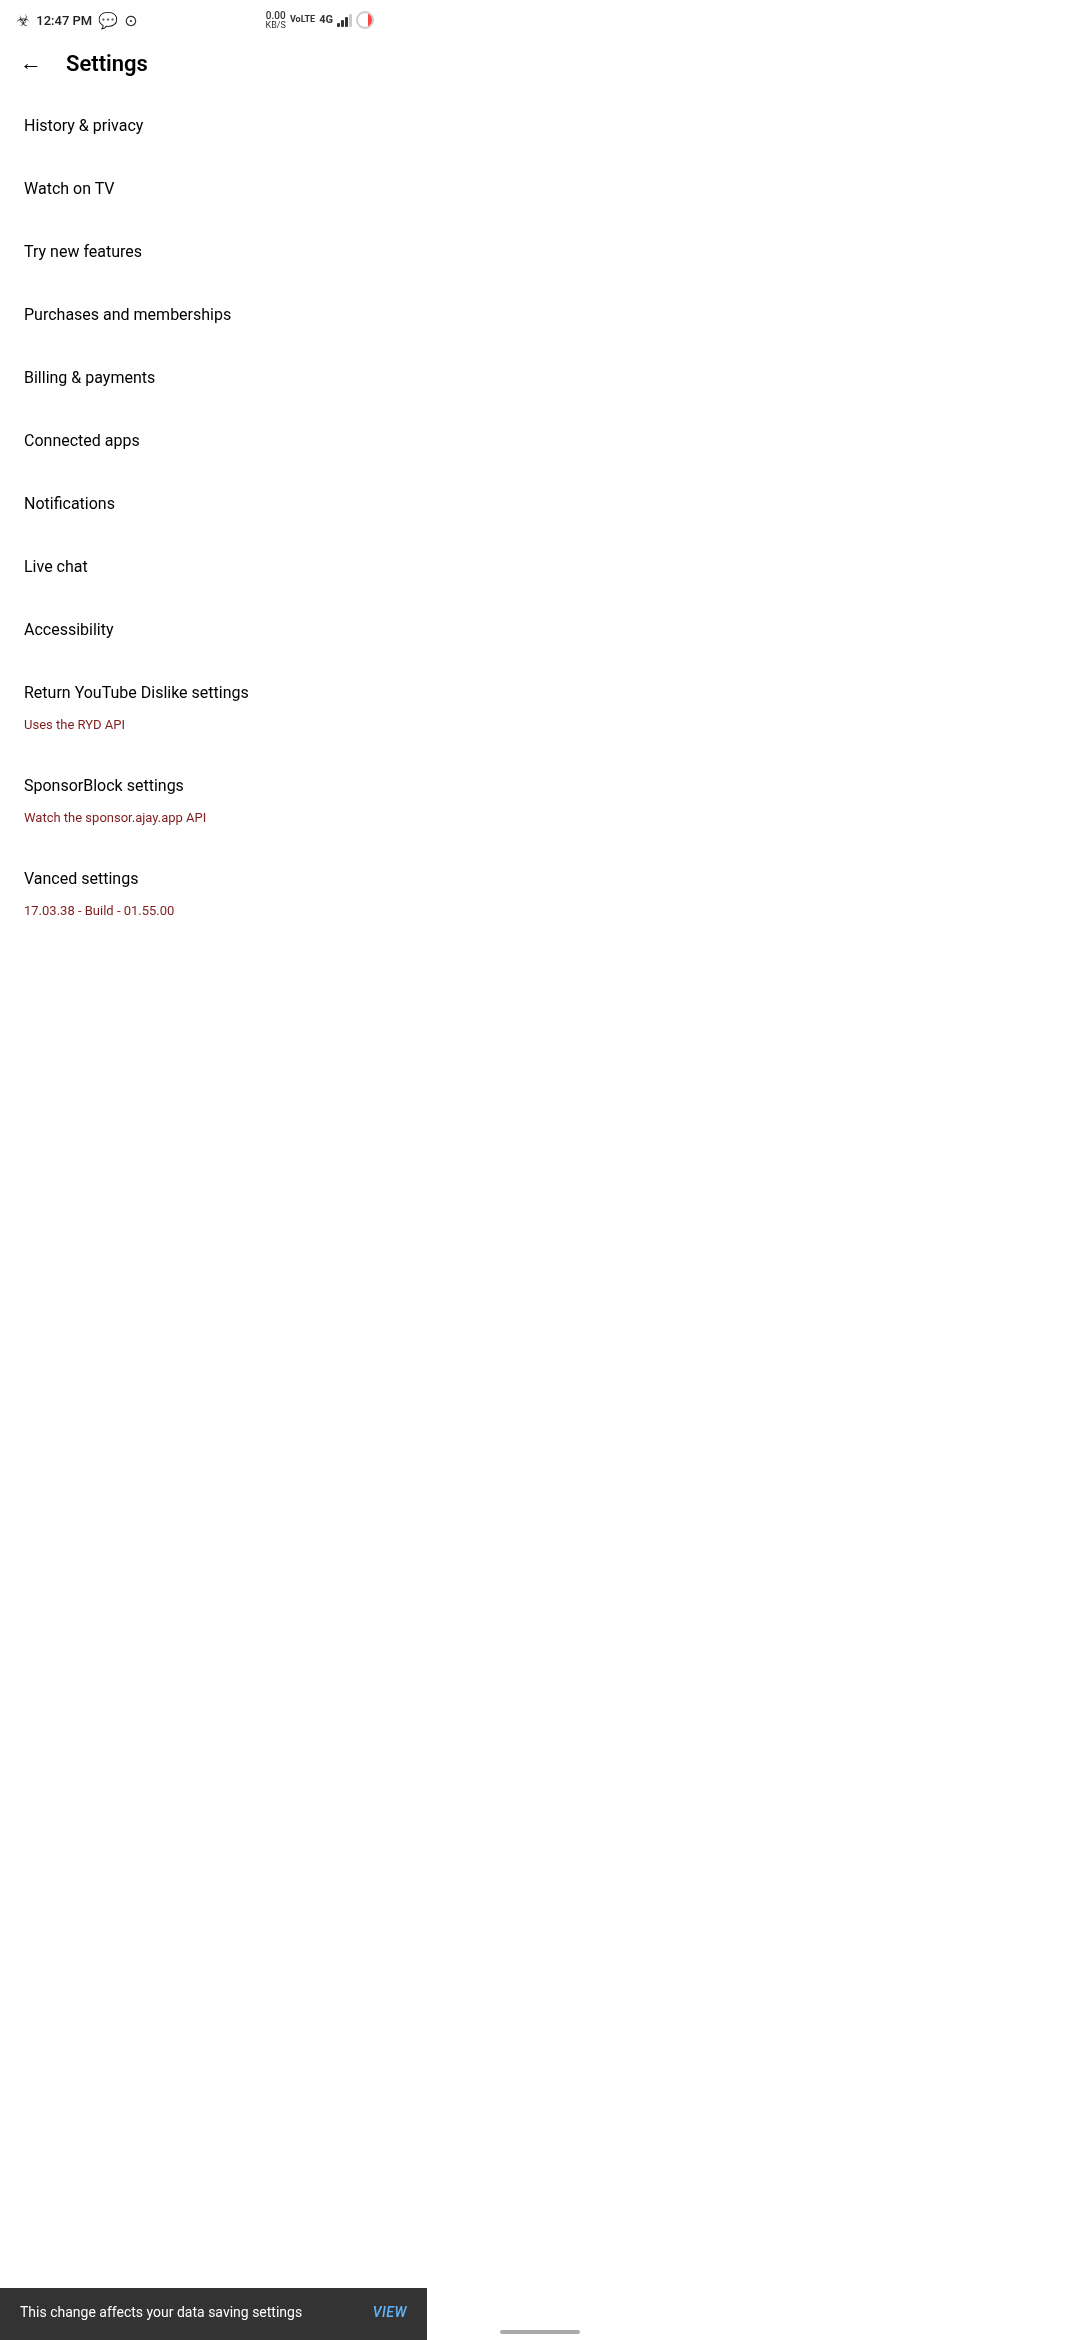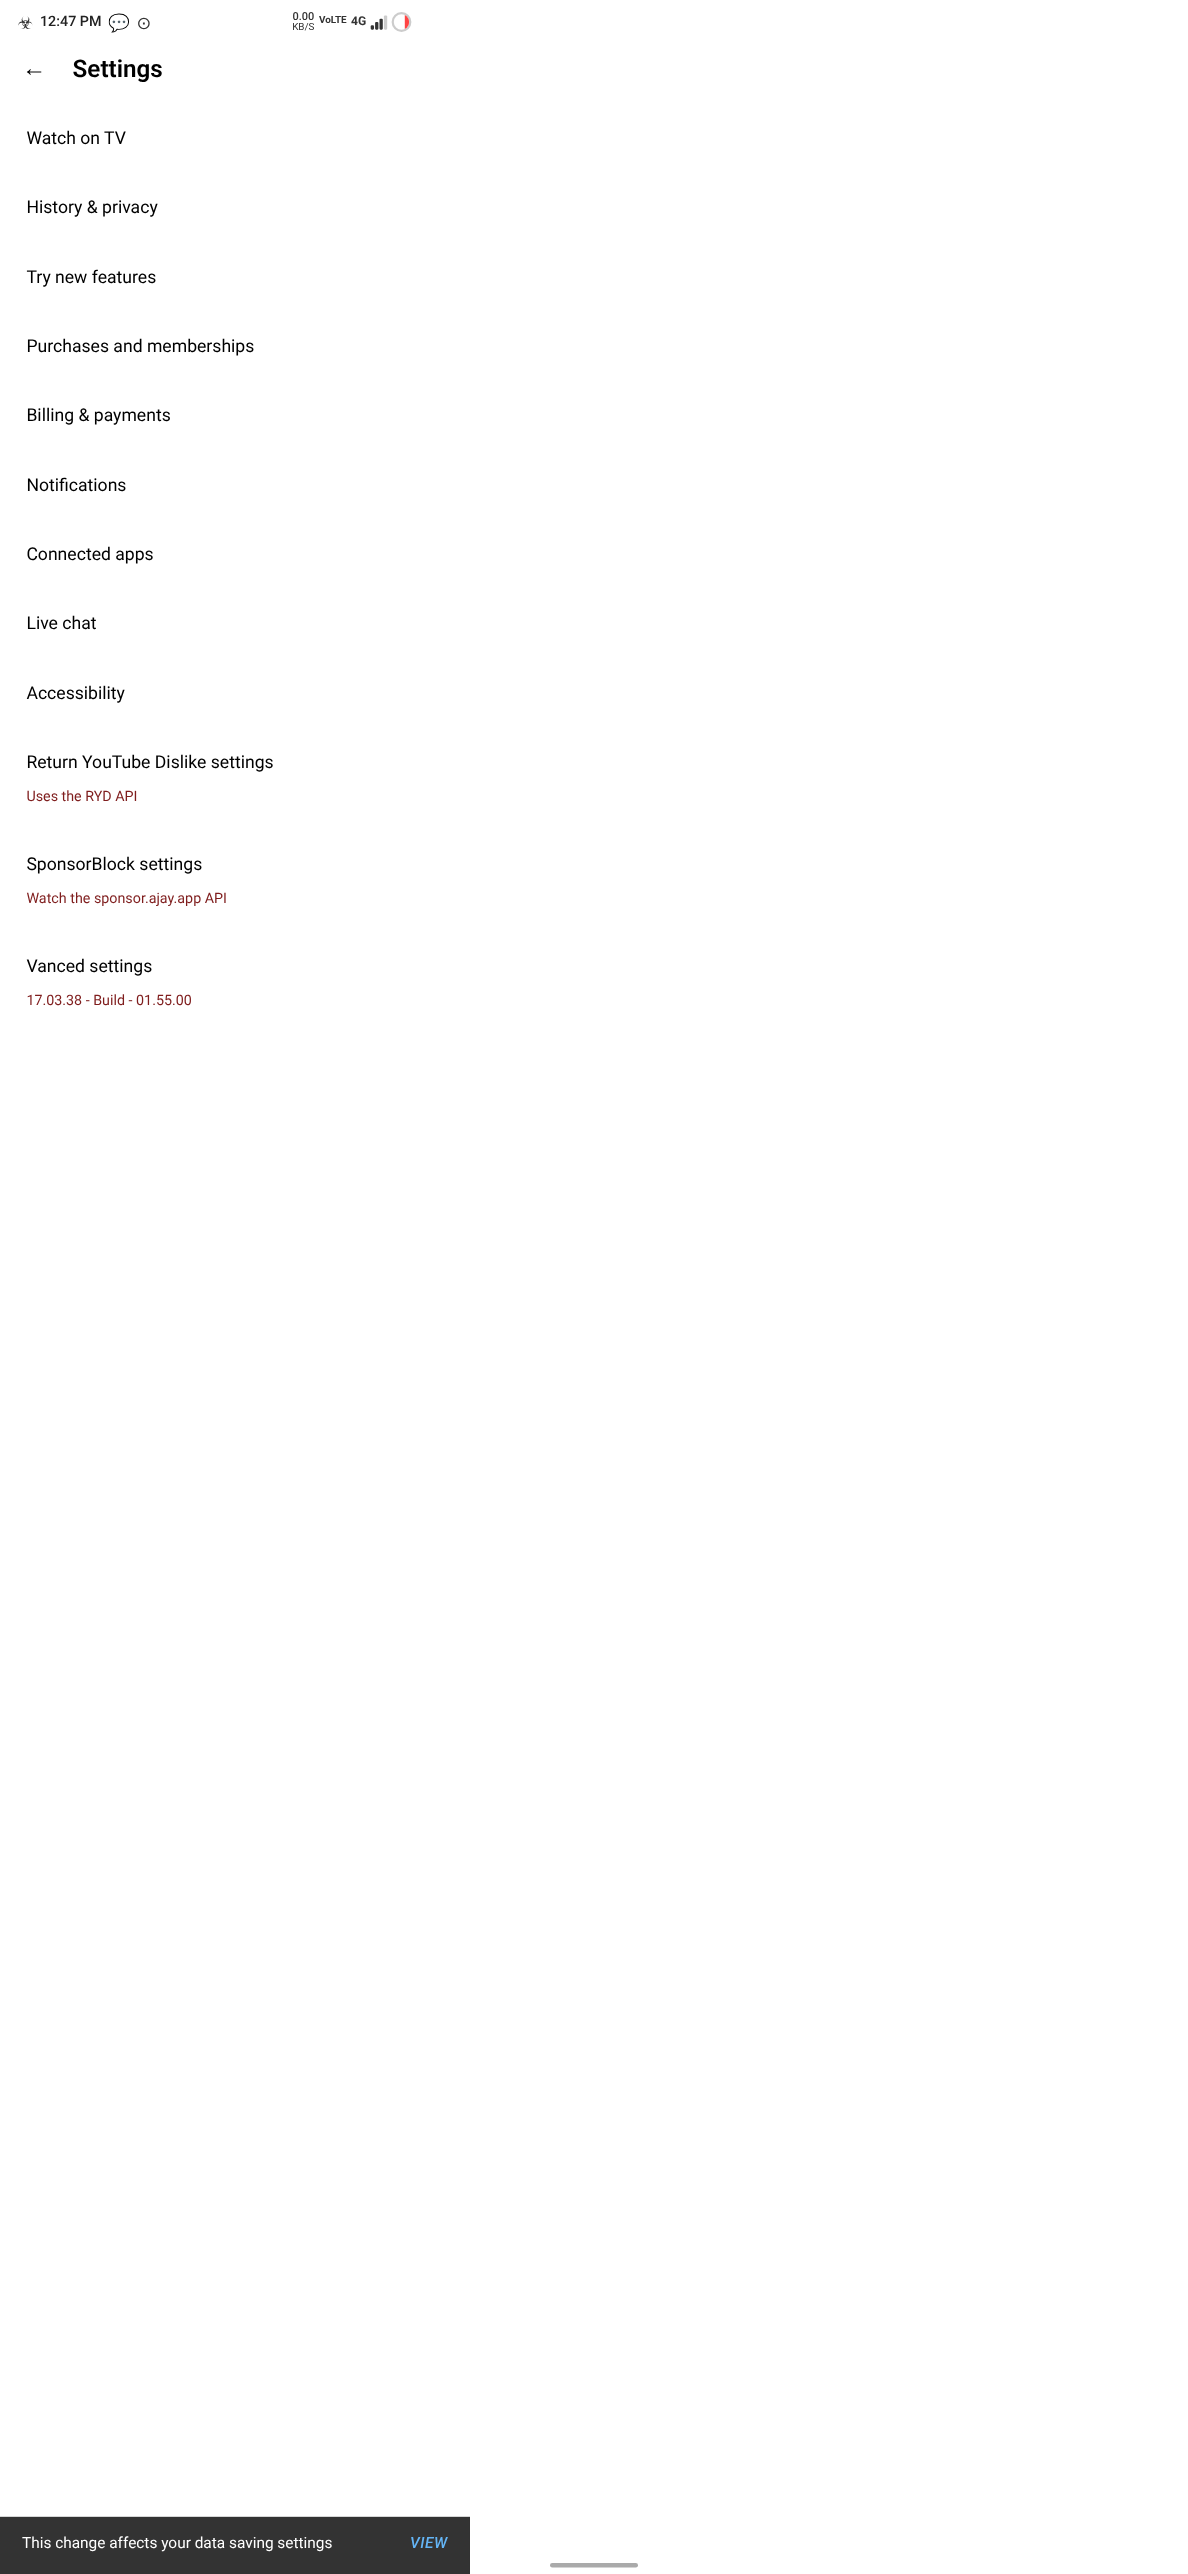--- a/index.html
+++ b/index.html
@@ -252,39 +252,39 @@
 
 <div class="header">
   <div class="back-button">
     <span class="back-arrow">←</span>
   </div>
   <span class="page-title">Settings</span>
 </div>
 
 <div class="settings-list">
 <div class="settings-item">
+      <span class="settings-item-title">History &amp; privacy</span>
+    </div>
+    <div class="settings-item">
       <span class="settings-item-title">Watch on TV</span>
     </div>
     <div class="settings-item">
-      <span class="settings-item-title">History &amp; privacy</span>
-    </div>
-    <div class="settings-item">
       <span class="settings-item-title">Try new features</span>
     </div>
     <div class="settings-item">
       <span class="settings-item-title">Purchases and memberships</span>
     </div>
     <div class="settings-item">
       <span class="settings-item-title">Billing &amp; payments</span>
     </div>
     <div class="settings-item">
+      <span class="settings-item-title">Connected apps</span>
+    </div>
+    <div class="settings-item">
       <span class="settings-item-title">Notifications</span>
-    </div>
-    <div class="settings-item">
-      <span class="settings-item-title">Connected apps</span>
     </div>
     <div class="settings-item">
       <span class="settings-item-title">Live chat</span>
     </div>
     <div class="settings-item">
       <span class="settings-item-title">Accessibility</span>
     </div>
     <div class="settings-item">
       <span class="settings-item-title">Return YouTube Dislike settings</span>
       <span class="settings-item-subtitle">Uses the RYD API</span>

